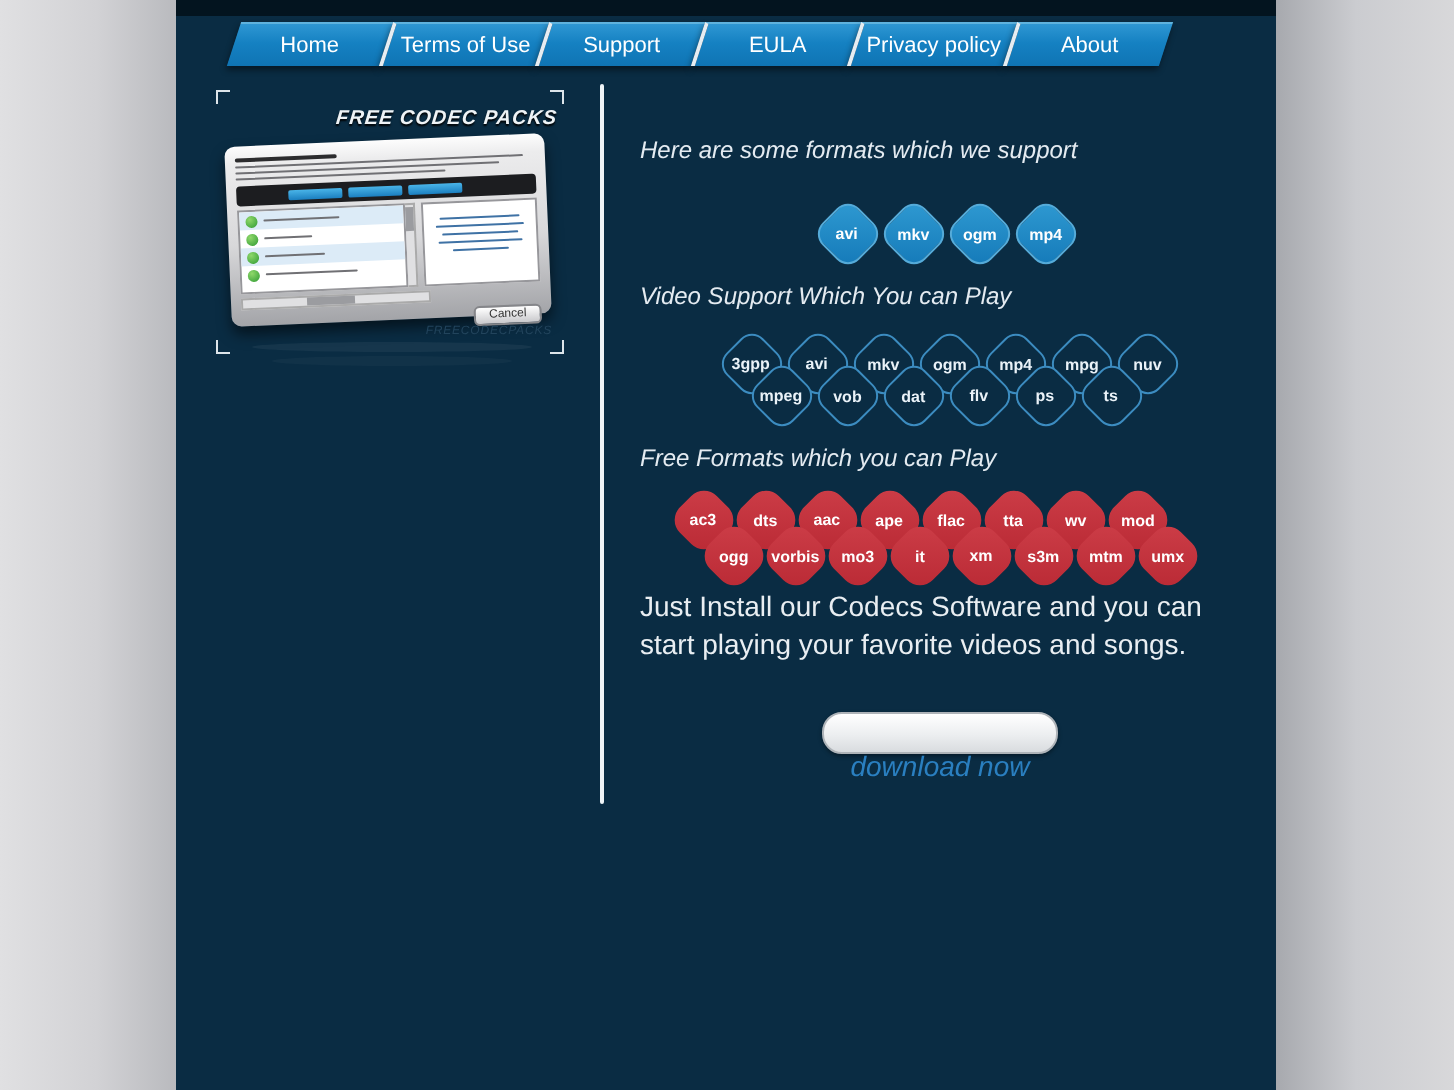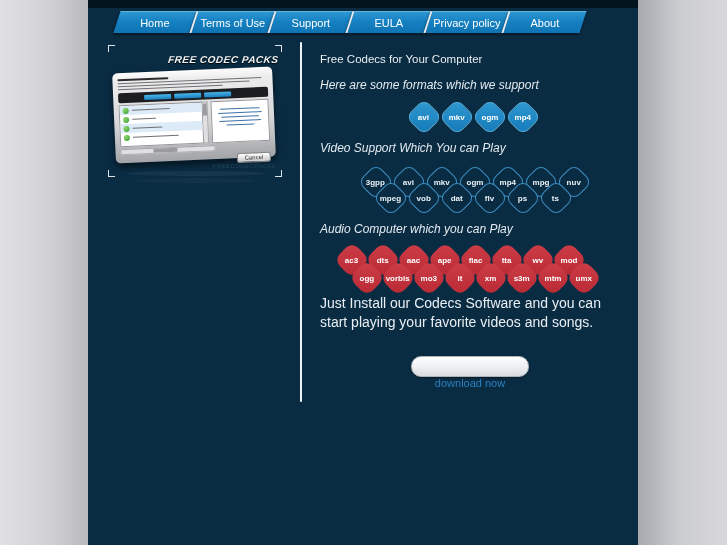--- a/index.html
+++ b/index.html
@@ -63,21 +63,21 @@
   .refl{position:absolute;left:18px;top:126px;width:140px;height:5px;border-radius:50%;
     background:rgba(255,255,255,.05);}
   .refl.r2{top:133px;width:120px;left:28px;background:rgba(255,255,255,.03);}
 
   
   .divider{position:absolute;left:212px;top:42px;width:2px;height:360px;background:#eff4f7;border-radius:1px;}
 
   
   .h-plain{position:absolute;left:232px;top:53px;color:#e9eef2;font-size:11.5px;}
   .h-italic{position:absolute;color:#e4ebf1;font-size:12px;font-style:italic;}
-  .h-support{left:232px;top:78px;}
+  .h-support{left:232px;top:68px;}
   .h-video{left:232px;top:141px;}
   .h-audio{left:232px;top:222px;}
 
   .dm-row{position:absolute;display:flex;}
   .row-support{left:323px;top:104px;gap:7px;}
   .row-video1{left:275px;top:169px;gap:7px;z-index:1;}
   .row-video2{left:290px;top:185px;gap:7px;z-index:2;}
   .row-audio1{left:251px;top:247px;gap:5px;z-index:1;}
   .row-audio2{left:266px;top:265px;gap:5px;z-index:2;}
 
@@ -88,21 +88,21 @@
   .dm.blue-outline{background:#0a2c43;border:1px solid #3c8cc0;}
   .dm.blue-outline .dml{color:#eaf2f8;}
   .dm.red-solid{width:26px;height:26px;background:linear-gradient(135deg,#cd3e48 0%,#b92934 100%);border-radius:9px;}
 
   .install-text{position:absolute;left:232px;top:294px;width:300px;color:#e9eef2;
     font-size:14px;line-height:19px;}
   .download-btn{position:absolute;left:323px;top:356px;width:116px;height:19px;border-radius:10px;
     background:linear-gradient(180deg,#ffffff 0%,#eceef0 55%,#d9dcdf 100%);
     border:1px solid #aeb3b8;box-shadow:0 1px 2px rgba(0,0,0,.4);
     display:flex;align-items:center;justify-content:center;cursor:pointer;}
-  .download-label{color:#2a7fc0;font-size:11px;margin-top:32px;}
+  .download-label{color:#2a7fc0;font-size:14px;font-style:italic;margin-top:32px;}
 </style>
 </head>
 <body>
 
 <div class="canvas">
   <div class="side side-left"></div>
   <div class="side side-right"></div>
 
   <div class="page">
     <div class="topstrip"></div>
@@ -184,21 +184,20 @@
         </div>
       </div>
 
       <div class="thumb-watermark">FreeCodecPacks</div>
       <div class="refl"></div>
       <div class="refl r2"></div>
     </div>
 
     <div class="divider"></div>
 
-    <div class="h-plain">Free Codecs for Your Computer</div>
     <div class="h-italic h-support">Here are some formats which we support</div>
 
     <div class="dm-row row-support">
         <div class="dm blue-solid">
           <span class="dml">avi</span>
         </div>
         <div class="dm blue-solid">
           <span class="dml">mkv</span>
         </div>
         <div class="dm blue-solid">
@@ -247,21 +246,21 @@
           <span class="dml">flv</span>
         </div>
         <div class="dm blue-outline">
           <span class="dml">ps</span>
         </div>
         <div class="dm blue-outline">
           <span class="dml">ts</span>
         </div>
       </div>
 
-    <div class="h-italic h-audio">Audio Computer which you can Play</div>
+    <div class="h-italic h-audio">Free Formats which you can Play</div>
     <div class="dm-row row-audio1">
         <div class="dm red-solid">
           <span class="dml">ac3</span>
         </div>
         <div class="dm red-solid">
           <span class="dml">dts</span>
         </div>
         <div class="dm red-solid">
           <span class="dml">aac</span>
         </div>

